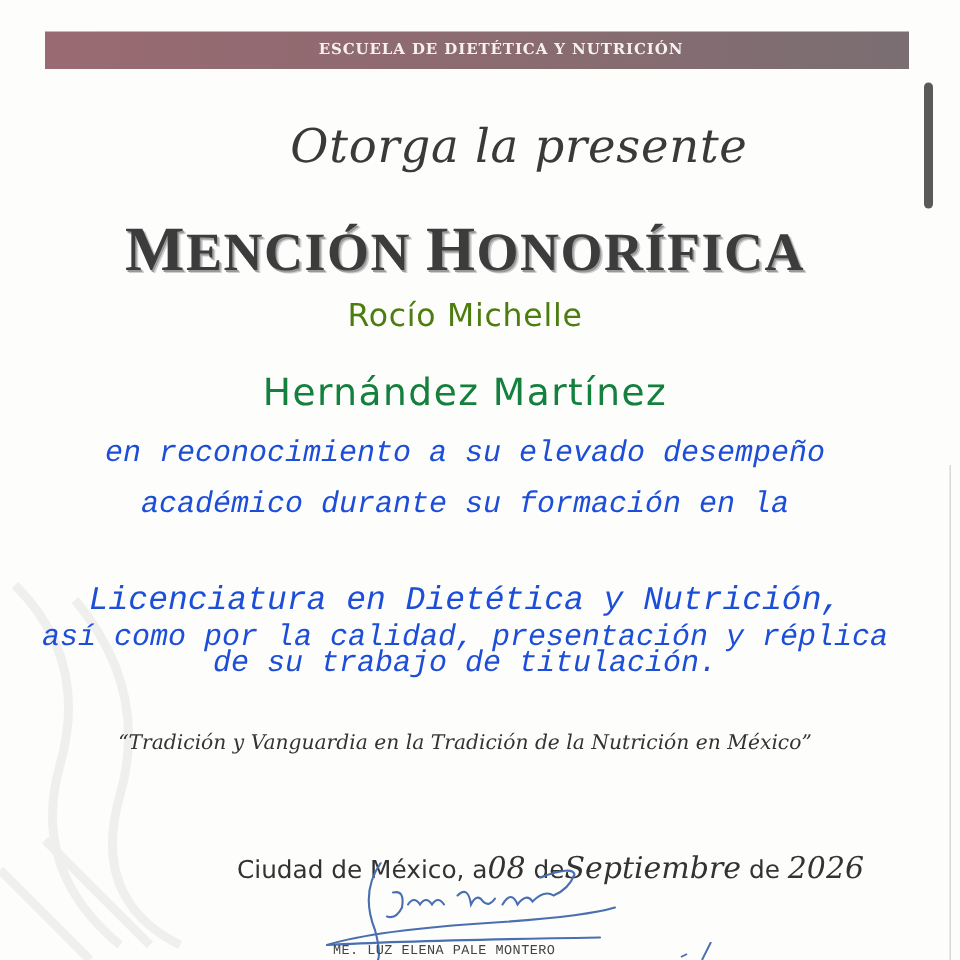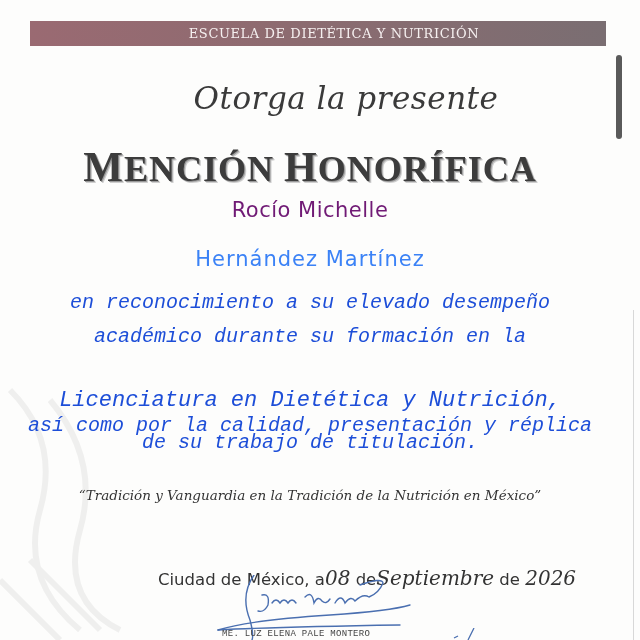--- a/index.html
+++ b/index.html
@@ -16,45 +16,45 @@
   .page-edge {
     position:absolute; left:633px; top:310px; width:1px; height:330px;
     background:#d8d8d8;
   }
   .header-band {
     position:absolute; left:30px; top:21px; width:576px; height:25px;
     background:linear-gradient(90deg,#9a6a72 0%,#8d6b70 45%,#7a6e72 100%);
     display:flex; align-items:center; justify-content:center;
   }
   .header-band span {
-    color:#f6f0f0; font-family:"DejaVu Serif", serif; font-weight:normal;
-    font-size:13px; letter-spacing:0.6px;margin-left:32px;
+    color:#f6f0f0; font-family:"DejaVu Serif", serif; font-weight:bold;
+    font-size:10px; letter-spacing:0.6px;margin-left:32px;
   }
   .scrollbar {
     position:absolute; left:616px; top:55px; width:6px; height:84px;
     background:#5a5a5a; border-radius:3px;
   }
   .center { position:absolute; left:0; width:620px; text-align:center; }
   .otorga {
     top:80px; font-family:"DejaVu Serif", serif; font-style:italic;
     font-size:31px; color:#3a3a3a; letter-spacing:0.5px;margin-left:36px;
   }
   .mencion {
     top:143px; font-family:"Liberation Serif", serif; font-weight:bold;
     font-size:36px; color:#3c3c3c; letter-spacing:1px;
     text-shadow:1px 1px 0 #9a9a9a, 2px 2px 0 #cfcfcf;
   }
   .mencion .big { font-size:42px; }
   .name1 {
     top:198px; font-family:"DejaVu Sans", sans-serif; font-size:21px;
-    color:#701a75; letter-spacing:0.5px;
+    color:#4d7c0f; letter-spacing:0.5px;
   }
   .name2 {
-    top:247px; font-family:"DejaVu Sans", sans-serif; font-size:21px;
-    color:#3b82f6; letter-spacing:1px;
+    top:247px; font-family:"DejaVu Sans", sans-serif; font-size:25px;
+    color:#15803d; letter-spacing:1px;
   }
   .body-line {
     font-family:Liberation Mono, monospace; font-style:italic; font-size:20px;
     color:#1d4ed8; line-height:34px;
   }
   .l1 { top:286px; } .l2 { top:320px; } .l3 { top:356px; font-size:22px;margin-top:28px; }
   .l4 { top:409px; } .l5 { top:426px; }
   .motto {
     top:487px; font-family:"DejaVu Serif", serif; font-style:italic;
     font-size:13.5px; color:#333;

